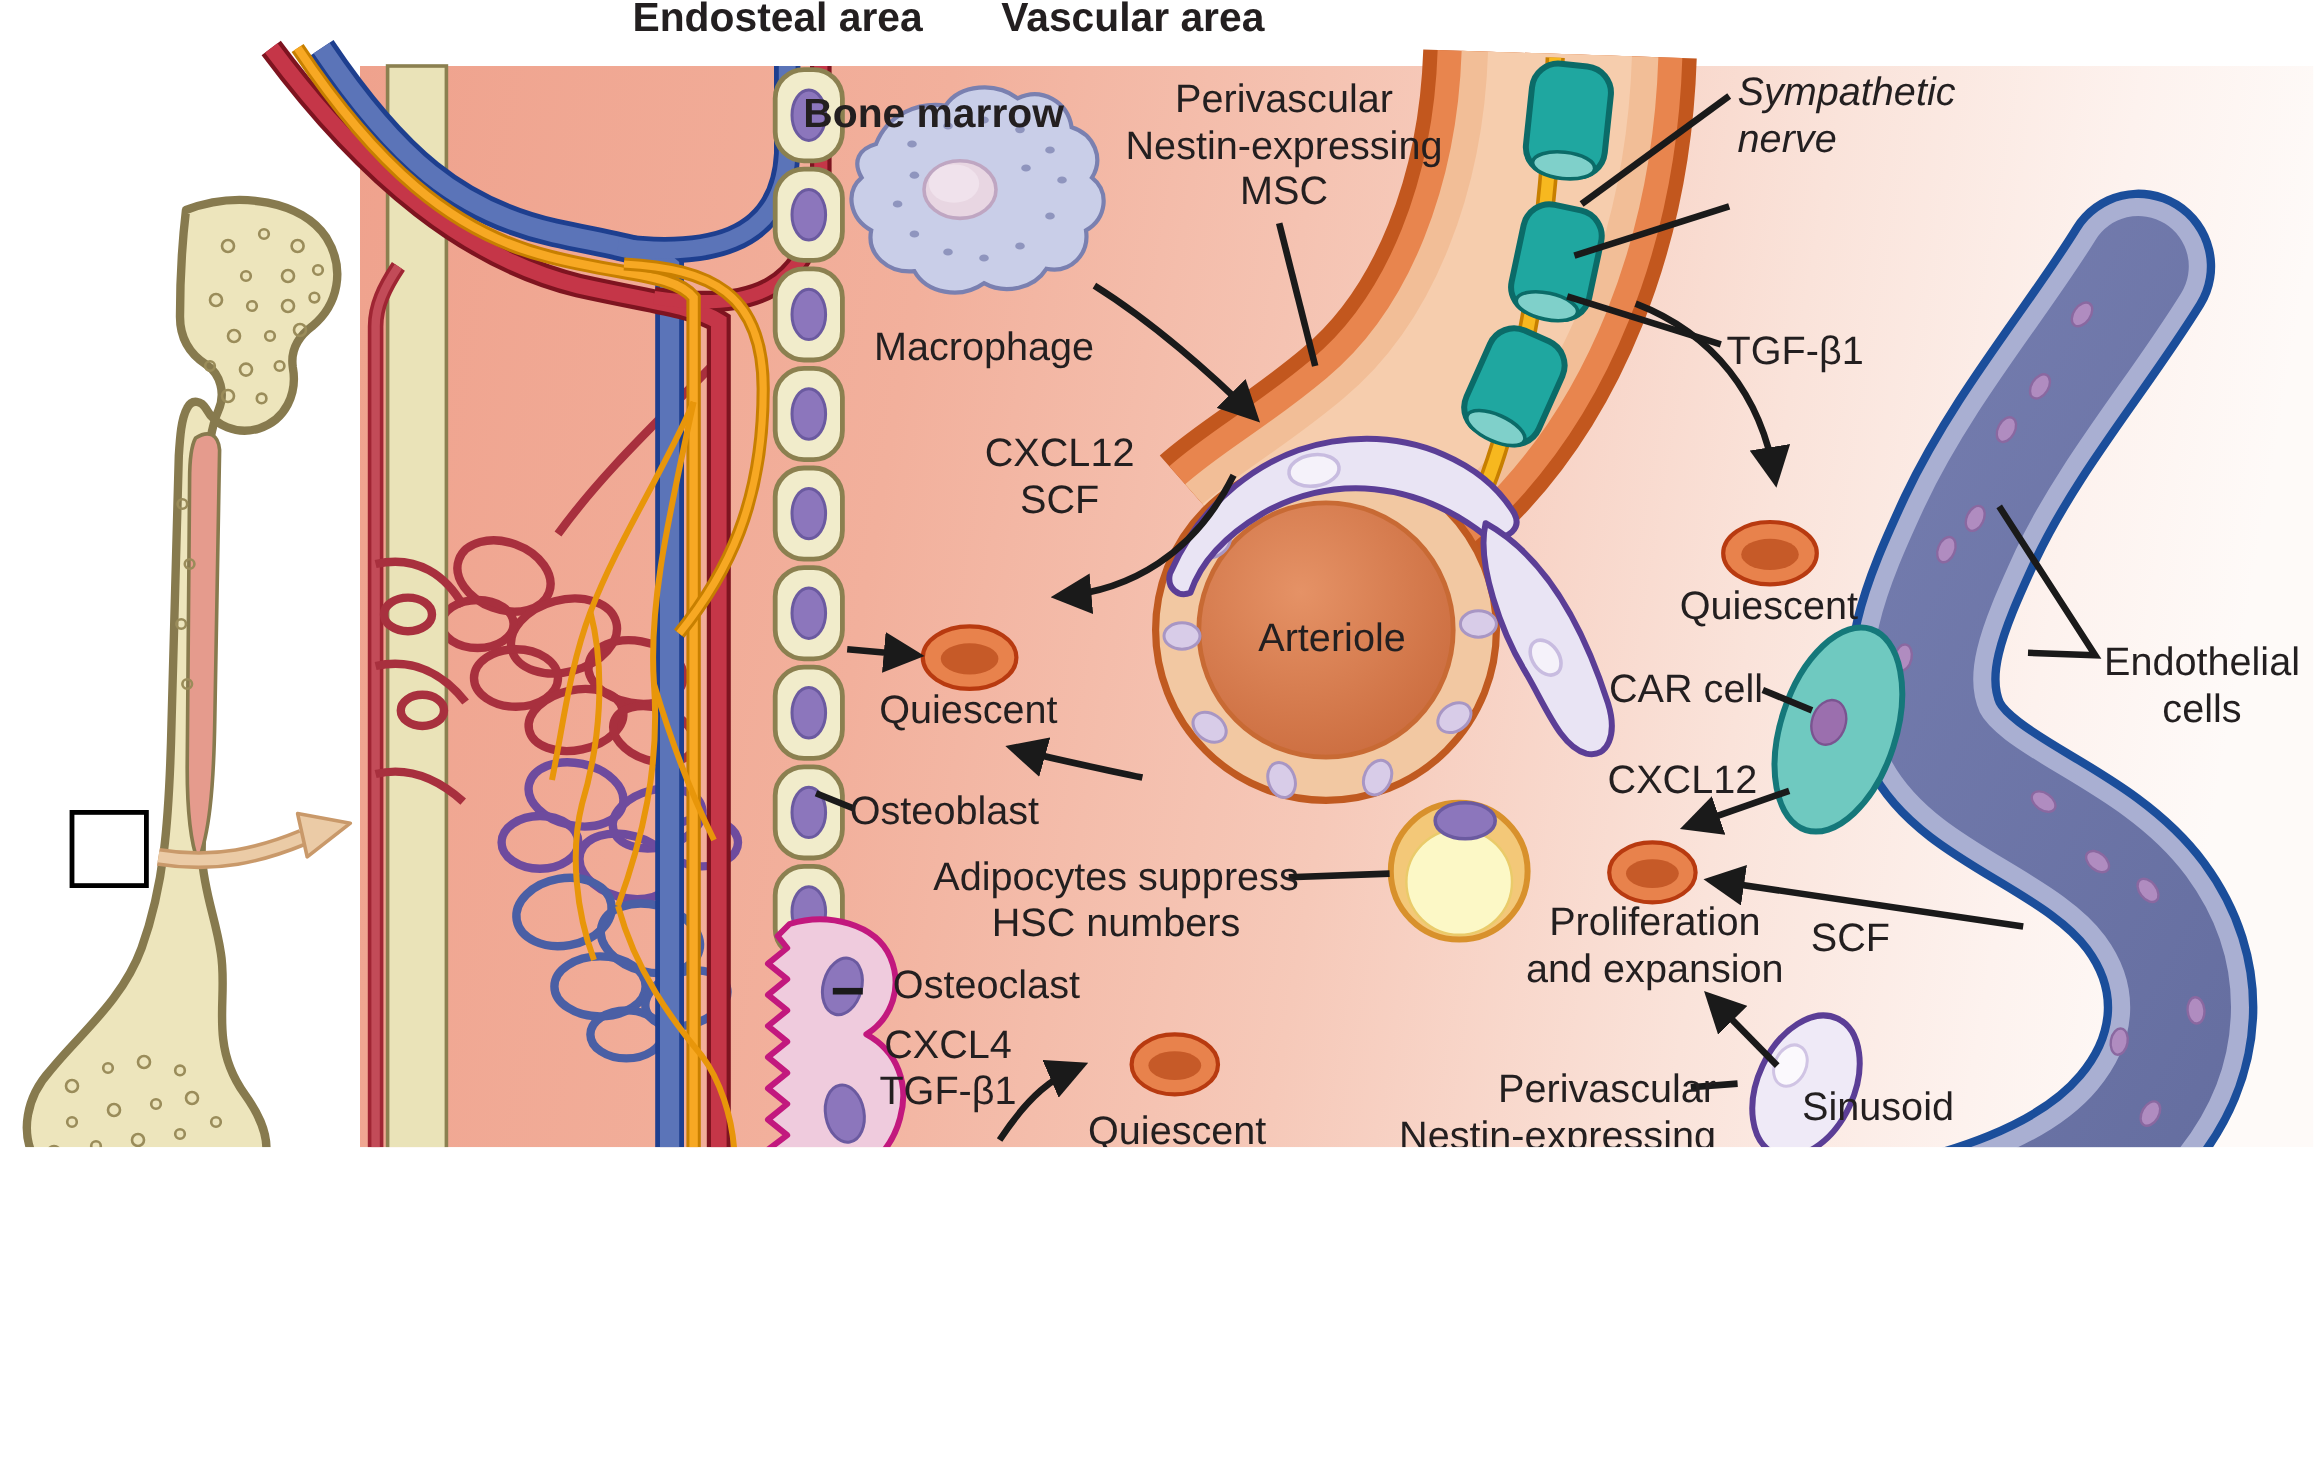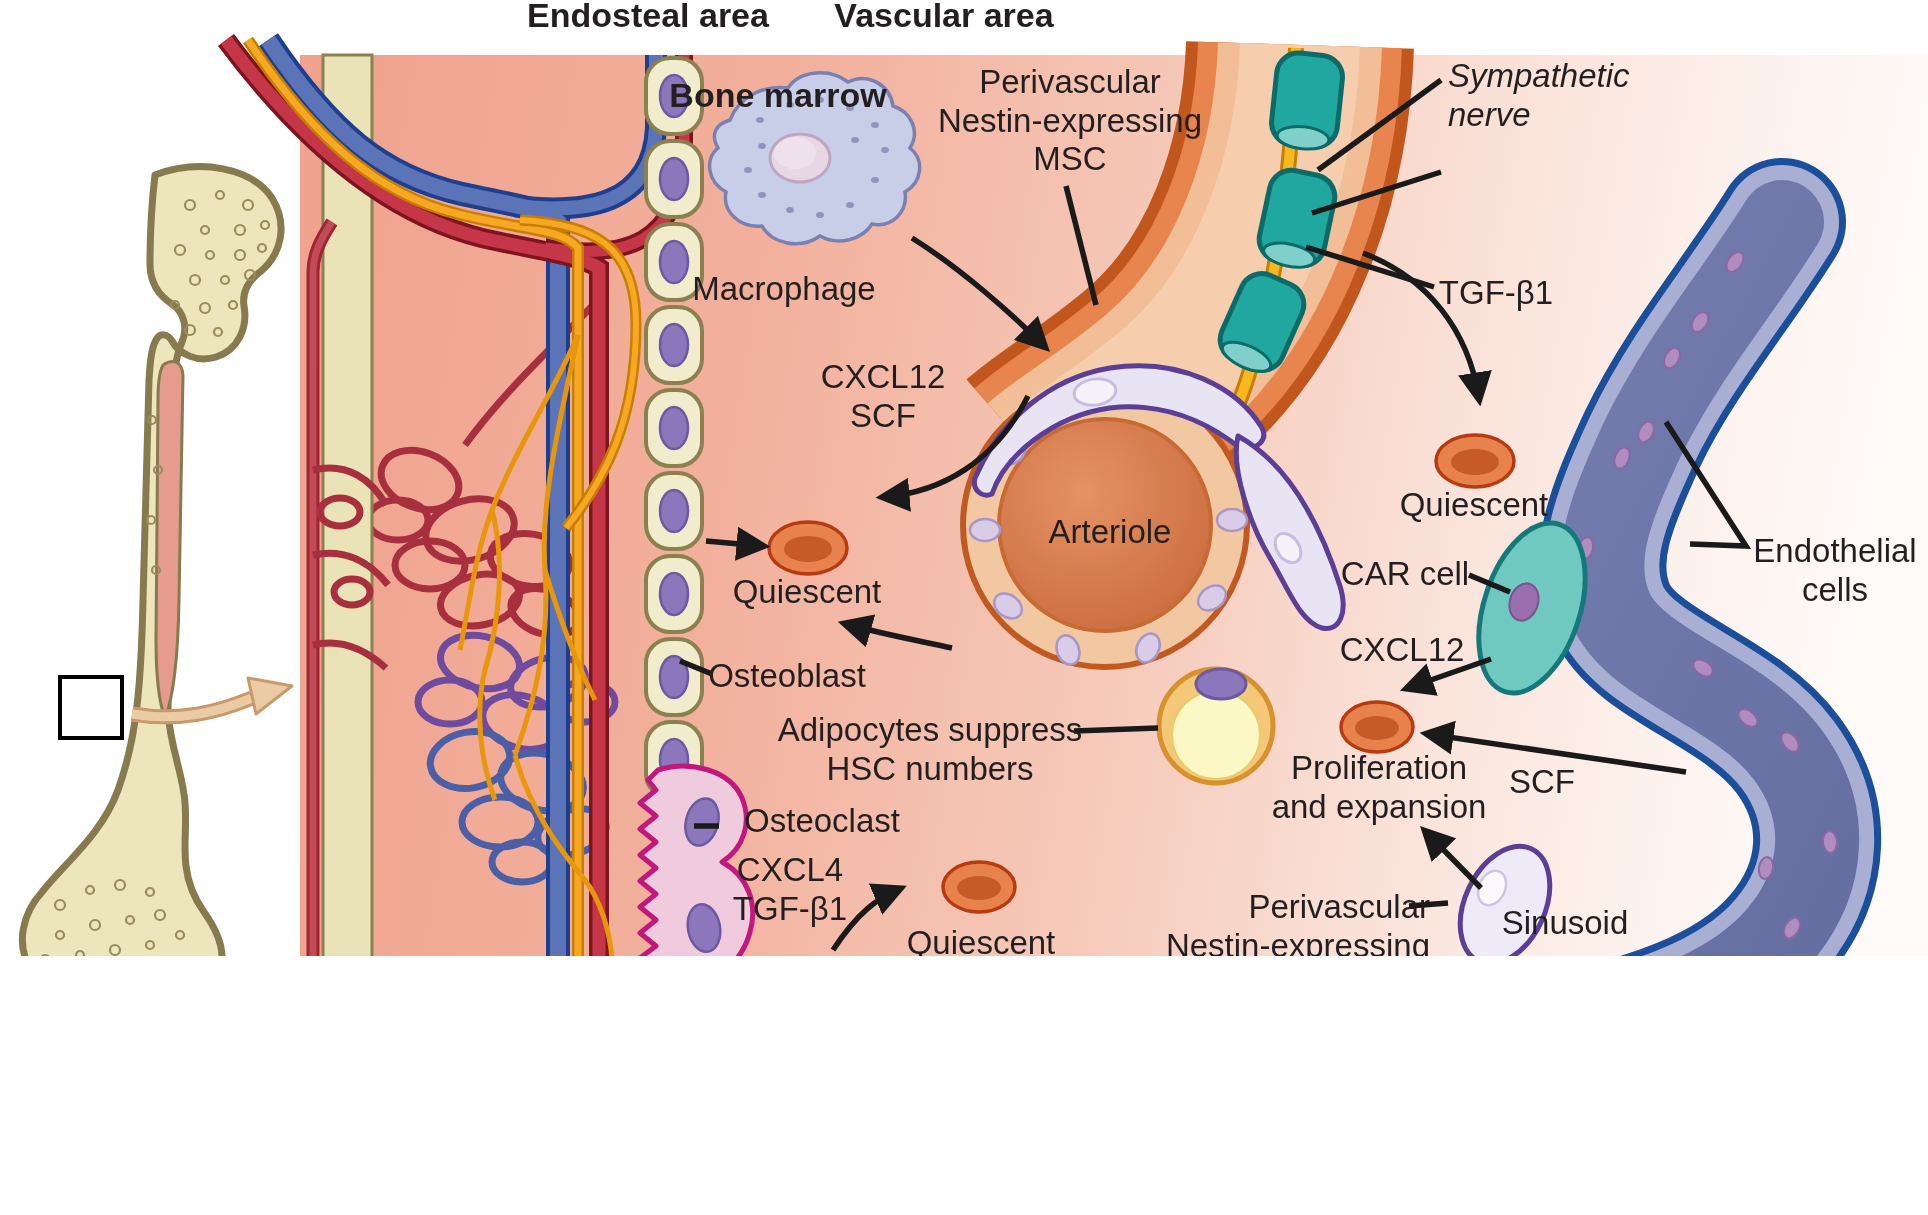--- a/index.html
+++ b/index.html
@@ -383,21 +383,21 @@
 
   <rect x="300" y="1201" width="1628" height="14" fill="#F7EFEA"></rect>
 </svg>
 
 <div class="lbl bold" style="left:648px;top:16px;">Endosteal area</div>
 <div class="lbl bold" style="left:944px;top:16px;">Vascular area</div>
 <div class="lbl bold" style="left:778px;top:80px;margin-top:16px;">Bone marrow</div>
 <div class="lbl" style="left:1070px;top:121px;">Perivascular
 Nestin-expressing
 MSC</div>
-<div class="lbl" style="left:784px;top:289px;">Macrophage</div>
+<div class="lbl" style="left:820px;top:289px;">Macrophage</div>
 <div class="lbl left" style="left:1448px;top:96px;font-style:italic;">Sympathetic
 nerve</div>
 <div class="lbl" style="left:1496px;top:293px;">TGF-β1</div>
 <div class="lbl" style="left:1474px;top:505px;">Quiescent</div>
 <div class="lbl" style="left:1405px;top:574px;">CAR cell</div>
 <div class="lbl" style="left:1402px;top:650px;">CXCL12</div>
 <div class="lbl" style="left:1379px;top:788px;">Proliferation
 and expansion</div>
 <div class="lbl" style="left:1542px;top:782px;">SCF</div>
 <div class="lbl right" style="left:1430px;top:946px;">Perivascular

